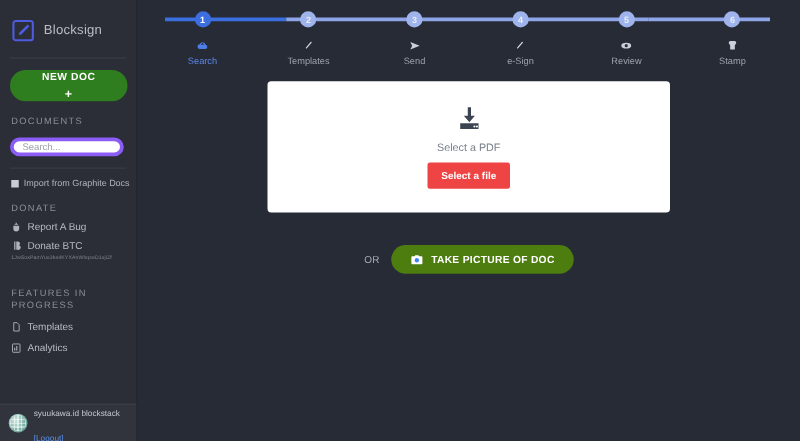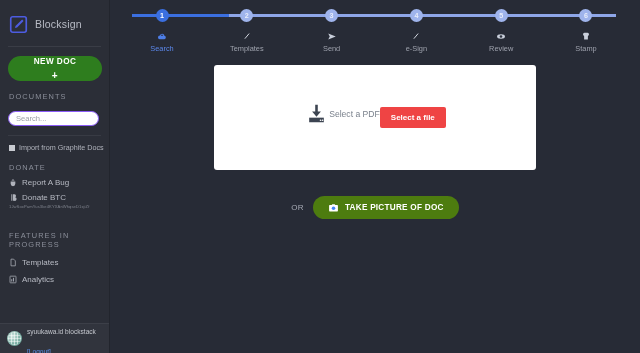--- a/index.html
+++ b/index.html
@@ -62,21 +62,21 @@
     font-size: 7.4px;
     color: #8b8f9a;
     letter-spacing: 1.1px;
     padding: 11px 0 0 9px;
     text-transform: uppercase;
   }
   .search-wrap { padding: 6px 8px 0 8px; }
   .search-input {
     width: 91px; height: 15px;
     border-radius: 9px;
-    border: 1px solid #8b5cf6;
+    border: 3px solid #8b5cf6;
     background: #fff;
     font-size: 7.6px;
     color: #8e9199;
     padding: 0 7px;
     outline: none;
     font-family: "Liberation Sans", sans-serif;
   }
   .search-input::placeholder { color: #9ca0a8; }
 
   .hr-thin {
@@ -199,21 +199,21 @@
     white-space: nowrap;
   }
   .step-lbl.active { color: #5b87ea; }
 
   
   .card {
     margin: 12px auto 0 auto;
     width: 322px; height: 105px;
     background: #fff;
     border-radius: 3px;
-    display: flex; flex-direction: row;
+    display: flex; flex-direction: column;
     align-items: center; justify-content: center;
   }
   .dl-ico { color: #3c4451; margin-bottom: 7px; }
   .card-title {
     font-size: 8.6px; color: #7a818c;
     margin-bottom: 7px;
   }
   .select-file-btn {
     background: #ef4444;
     color: #fff;

